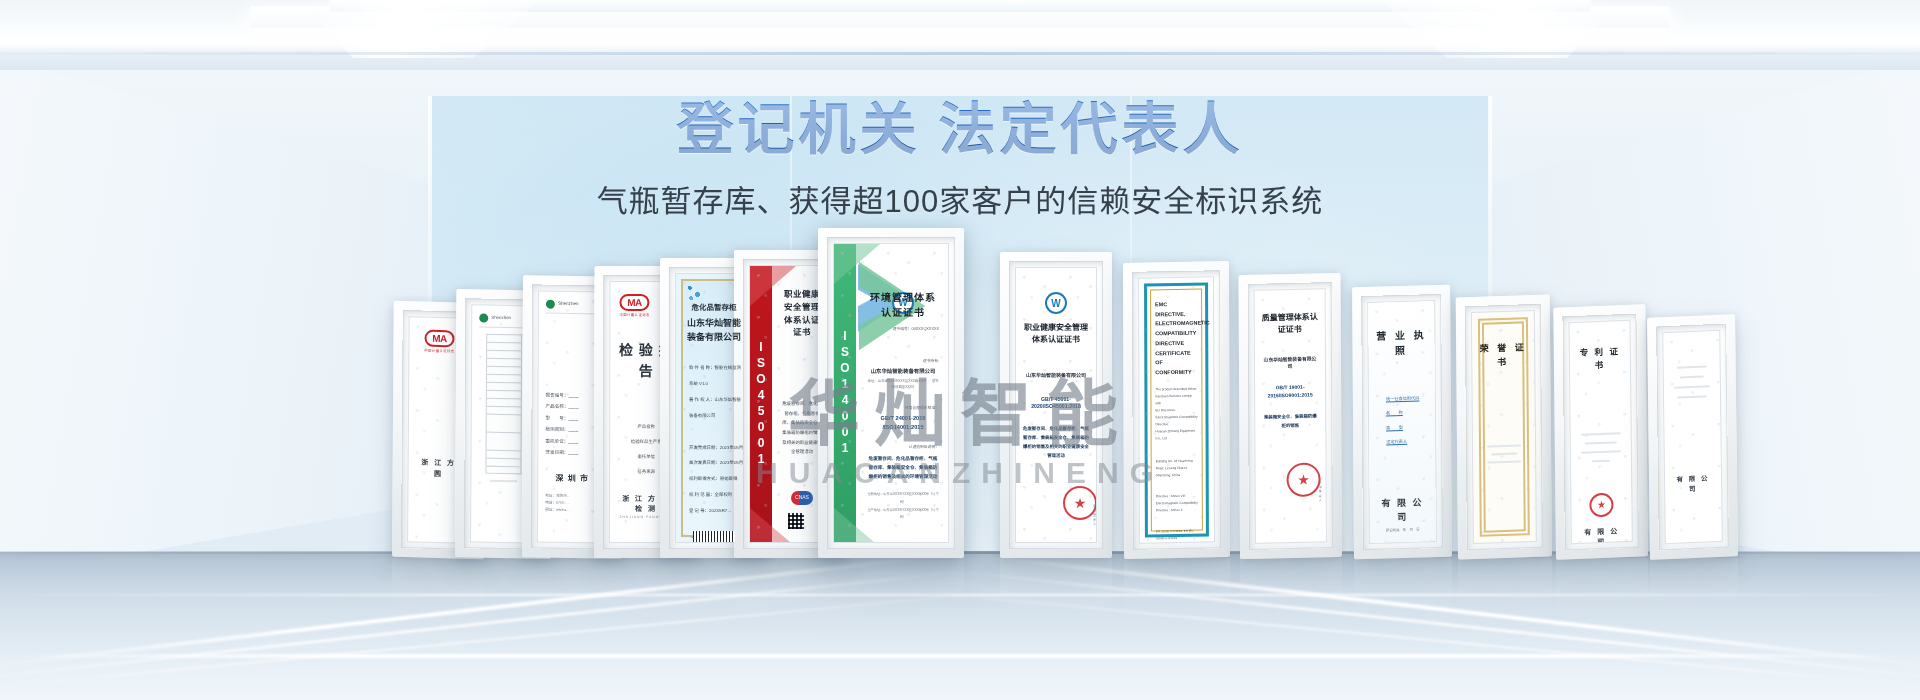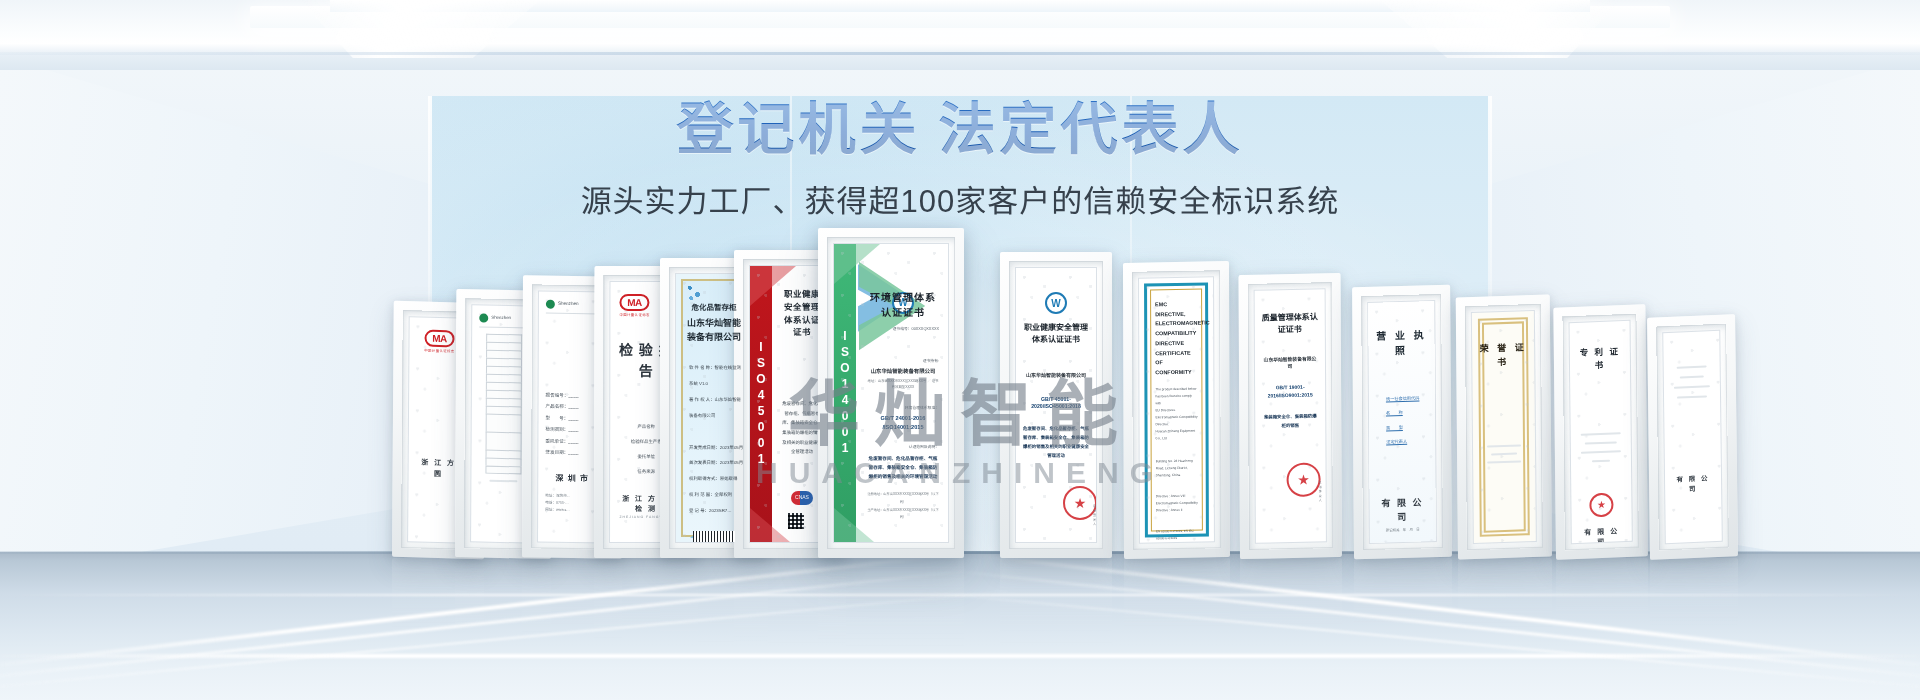--- a/index.html
+++ b/index.html
@@ -329,21 +329,21 @@
     <div class="streak s6"></div>
     <div class="streak-h"></div>
     <div class="streak-h2"></div>
   </div>
   <div class="floor-line"></div>
 
   <div class="headings">
     <h1 class="title">
       <span>登记机关</span><span class="gap"></span><span>法定代表人</span>
     </h1>
-    <p class="subtitle">源头实力工厂、获得超100家客户的信赖安全标识系统</p>
+    <p class="subtitle">气瓶暂存库、获得超100家客户的信赖安全标识系统</p>
   </div>
 
   <div class="certs">
 
     <div class="cert" style="left:392px;width:92px;height:256px;transform:rotate(0.4deg) skewY(1.2deg);">
       <div class="mat">
           <div class="paper">
             <div class="p-pad">
         <div class="ma-mark">MA</div>
         <div class="ma-sub">中国计量认证标志</div>

